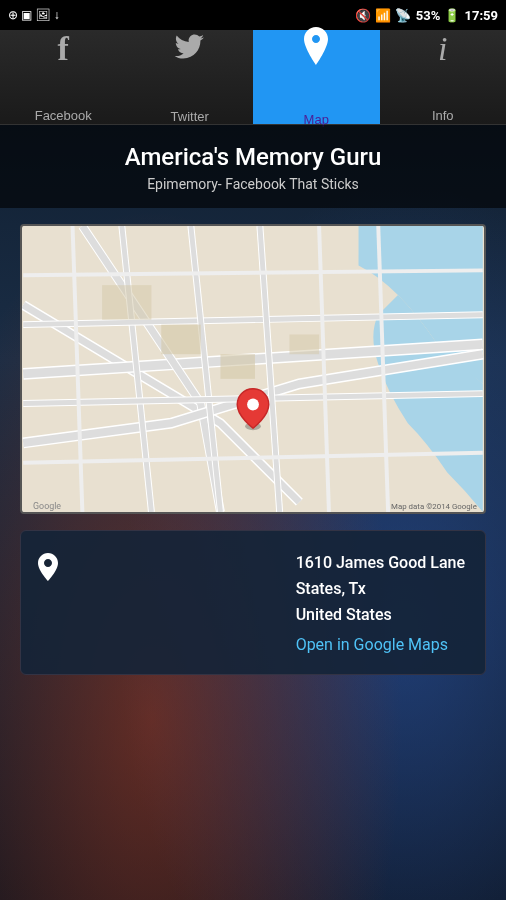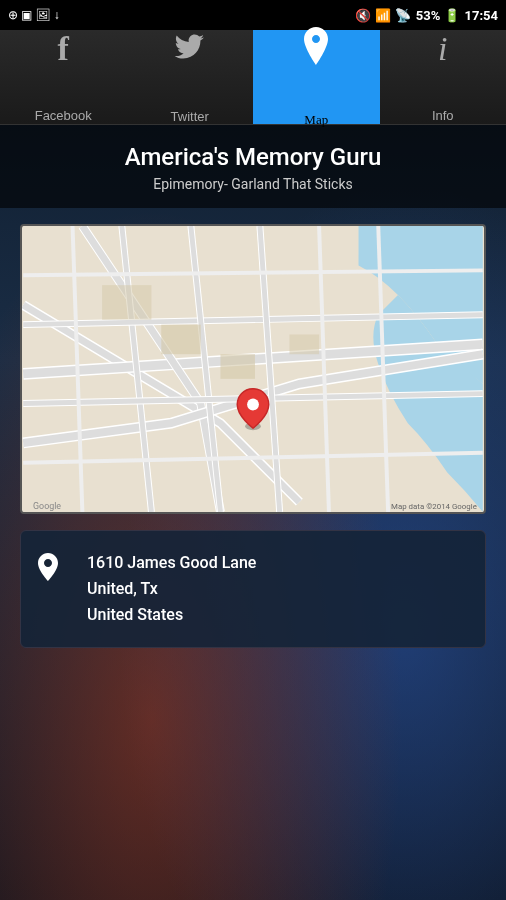--- a/index.html
+++ b/index.html
@@ -79,22 +79,21 @@
       color: #aaa;
       font-size: 13px;
       font-weight: 500;
       border: none;
       background: transparent;
       padding: 0;
     }
 
     .nav-tab.active {
       background: #2196F3;
-      color: #000000;
-      font-family: Liberation Serif, serif;
+      color: #4c1d95;
     }
 
     .nav-tab .tab-icon {
       font-size: 30px;
       line-height: 1;
     }
 
     .nav-tab .tab-label {
       font-size: 13px;
       margin-top: 36px;
@@ -133,22 +132,23 @@
     }
 
     
     .address-card {
       margin: 0 20px;
       background: rgba(20, 35, 55, 0.9);
       border: 1px solid #334;
       border-radius: 6px;
       padding: 20px 20px 20px 16px;
       display: flex;
-      gap: 28px;
-      flex-shrink: 0;
+      gap: 0;
+      flex-shrink: 0;
+      justify-content: space-between;
     }
 
     .pin-icon {
       color: white;
       font-size: 22px;
       margin-top: 2px;
       flex-shrink: 0;
     }
 
     .address-text {
@@ -185,21 +185,21 @@
       <span>▣</span>
       <span>🖼</span>
       <span>↓</span>
     </div>
     <div class="status-right">
       <span>🔇</span>
       <span>📶</span>
       <span>📡</span>
       <span>53%</span>
       <span>🔋</span>
-      <span>17:54</span>
+      <span>17:59</span>
     </div>
   </div>
 
   <div class="nav-tabs">
 
     <button class="nav-tab">
       <span class="tab-icon" style="font-size:34px; font-weight:bold; color:#aaa; font-family:serif;">f</span>
       <span class="tab-label">Facebook</span>
     </button>
 
@@ -224,21 +224,21 @@
     <button class="nav-tab">
       <span class="tab-icon" style="font-size:34px; font-style:italic; font-family:serif; color:#aaa; font-weight:300;">i</span>
       <span class="tab-label">Info</span>
     </button>
 
 
   </div>
 
   <div class="app-title-section">
     <div class="app-title">America's Memory Guru</div>
-    <div class="app-subtitle">Epimemory- Garland That Sticks</div>
+    <div class="app-subtitle">Epimemory- Facebook That Sticks</div>
   </div>
 
   <div class="map-container">
     <svg width="100%" height="100%" viewBox="0 0 466 290" xmlns="http://www.w3.org/2000/svg">
 
       <rect width="466" height="290" fill="#e8e0d0"></rect>
 
       <path d="M340 0 L466 0 L466 160 Q440 140 420 120 Q400 90 380 70 Q360 50 340 40 Z" fill="#a8d4e8"></path>
       <path d="M380 70 Q400 90 420 120 L466 160 L466 290 Q450 270 430 250 Q410 220 390 200 Q370 170 360 140 Q350 110 360 90 Z" fill="#a8d4e8"></path>
 
@@ -293,18 +293,19 @@
   </div>
 
   <div class="address-card">
     <div class="pin-icon">
       <svg width="22" height="28" viewBox="0 0 22 28" fill="white">
         <path d="M11 0C5.5 0 1 4.5 1 10c0 7.5 10 18 10 18S21 17.5 21 10C21 4.5 16.5 0 11 0zm0 14c-2.2 0-4-1.8-4-4s1.8-4 4-4 4 1.8 4 4-1.8 4-4 4z"></path>
       </svg>
     </div>
     <div class="address-text">
       <span class="address-line">1610 James Good Lane</span>
-      <span class="address-line">United, Tx</span>
+      <span class="address-line">States, Tx</span>
       <span class="address-line">United States</span>
+      <a class="open-maps-link" href="#">Open in Google Maps</a>
     </div>
   </div>
 
 </div>
 
 </body></html>

